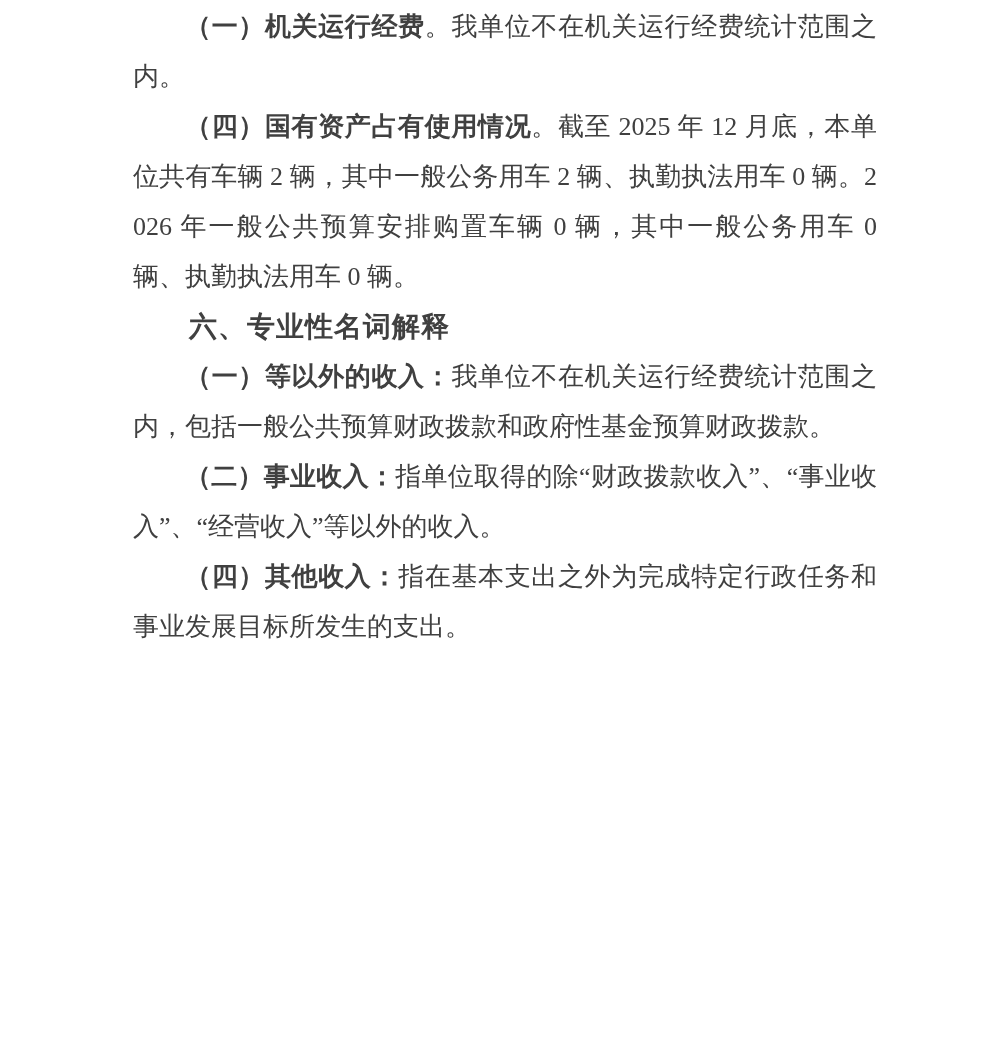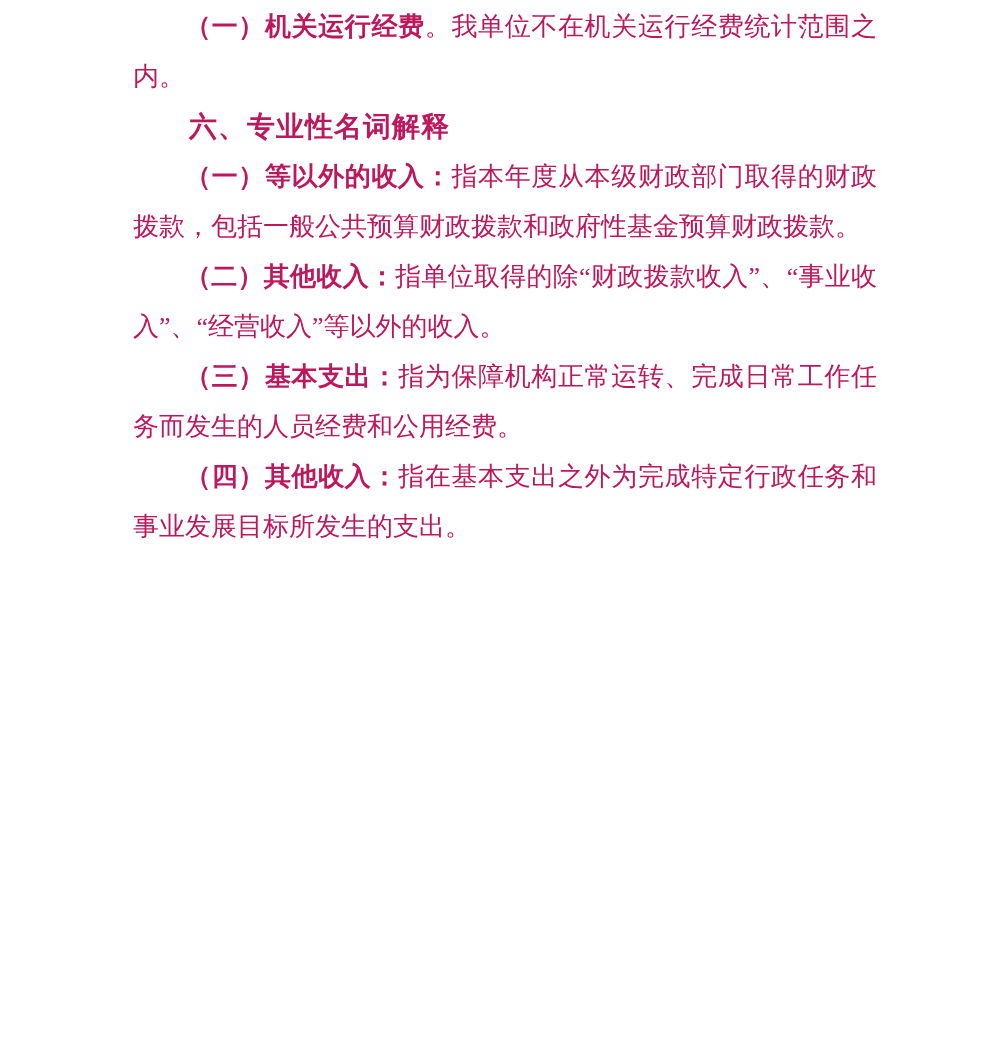--- a/index.html
+++ b/index.html
@@ -11,21 +11,21 @@
     width: 1000px;
     height: 1053px;
     overflow: hidden;
   }
   .page {
     box-sizing: border-box;
     width: 1000px;
     height: 808px;
     padding: 2px 123px 0 133px;
     background: #ffffff;
-    color: #be185d;
+    color: #404040;
     font-family: "Liberation Serif", "DejaVu Serif", serif;
     font-size: 26px;
     line-height: 50px;
   }
   .para {
     margin: 0;
     text-align: justify;
     text-indent: 2em;
     word-break: break-all;
   }
@@ -44,24 +44,24 @@
 </style>
 </head>
 <body>
 
 <div class="page">
 
   <p class="para"><span class="label">（一）机关运行经费</span><span>。我单位不在机关运行经费统计范围之内。</span></p>
 
 
 
+  <p class="para"><span class="label">（四）国有资产占有使用情况</span><span>。截至 2025 年 12 月底，本单位共有车辆 2 辆，其中一般公务用车 2 辆、执勤执法用车 0 辆。2026 年一般公共预算安排购置车辆 0 辆，其中一般公务用车 0 辆、执勤执法用车 0 辆。</span></p>
 
   <h2 class="heading">六、专业性名词解释</h2>
 
-  <p class="para"><span class="label">（一）等以外的收入：</span><span>指本年度从本级财政部门取得的财政拨款，包括一般公共预算财政拨款和政府性基金预算财政拨款。</span></p>
+  <p class="para"><span class="label">（一）等以外的收入：</span><span>我单位不在机关运行经费统计范围之内，包括一般公共预算财政拨款和政府性基金预算财政拨款。</span></p>
 
-  <p class="para"><span class="label">（二）其他收入：</span><span>指单位取得的除“财政拨款收入”、“事业收入”、“经营收入”等以外的收入。</span></p>
+  <p class="para"><span class="label">（二）事业收入：</span><span>指单位取得的除“财政拨款收入”、“事业收入”、“经营收入”等以外的收入。</span></p>
 
-  <p class="para"><span class="label">（三）基本支出：</span><span>指为保障机构正常运转、完成日常工作任务而发生的人员经费和公用经费。</span></p>
 
   <p class="para"><span class="label">（四）其他收入：</span><span>指在基本支出之外为完成特定行政任务和事业发展目标所发生的支出。</span></p>
 
 </div>
 
 </body></html>

